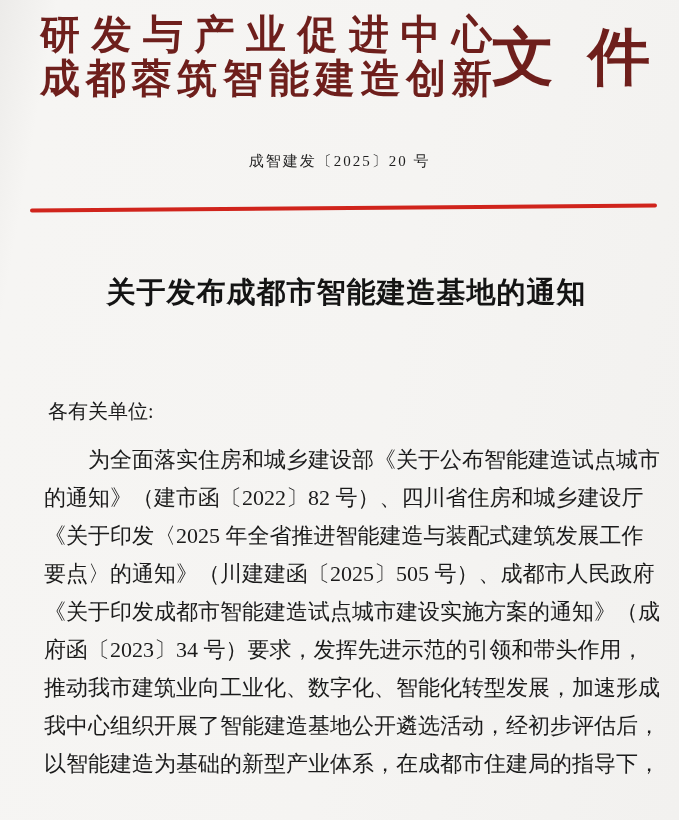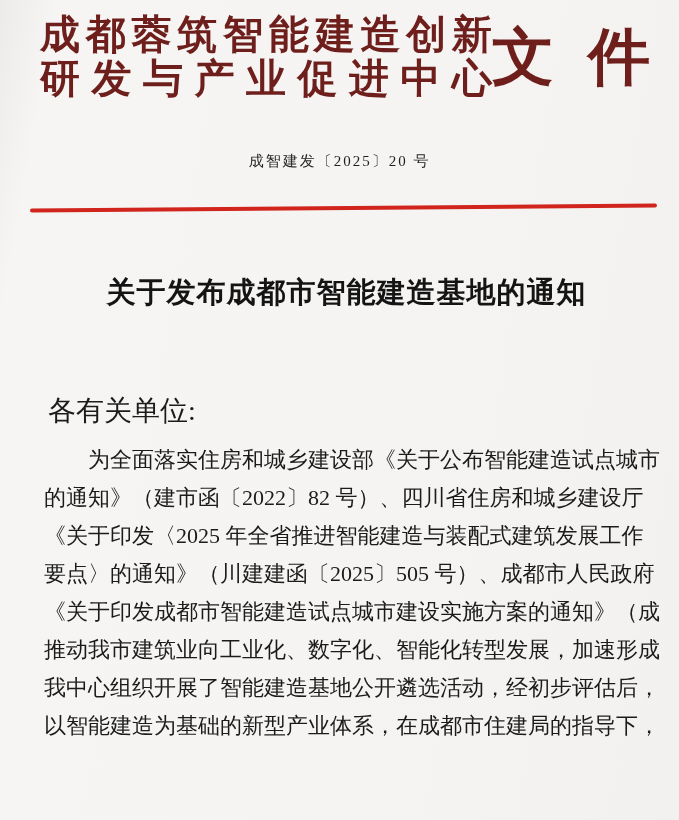--- a/index.html
+++ b/index.html
@@ -52,59 +52,60 @@
   .title {
     position:absolute; top:266px; left:0; width:100%;
     margin:7px;
     text-align:center;
     font-size:29px; font-weight:700; letter-spacing:1px;
     color:#141414;
   }
   
   .salutation {
     position:absolute; top:396px; left:48px;
-    font-size:28px; line-height:30px;
+    font-size:20px; line-height:30px;
   }
   .paragraph {
     position:absolute; top:441px; left:44px;
     width:592px;
     font-size:22px; line-height:38px;
   }
   .pline {
     text-align:justify; text-align-last:justify; text-justify:inter-character;
     white-space:nowrap;
   }
   .pline.indent { padding-left:44px; }
   .pline.lastline { text-align-last:left; white-space:normal; }
 </style>
 </head>
 <body>
 
 <div class="page">
 
   <div class="header">
     <div class="org">
+      <div class="org-line">研发与产业促进中心</div>
       <div class="org-line">成都蓉筑智能建造创新</div>
-      <div class="org-line">研发与产业促进中心</div>
     </div>
     <div class="docword">文件</div>
   </div>
 
   <div class="doc-number">成智建发〔2025〕20 号</div>
 
   <div class="red-line"></div>
 
   <h1 class="title">关于发布成都市智能建造基地的通知</h1>
 
   <div class="salutation">各有关单位:</div>
 
   <div class="paragraph">
     <div class="pline indent">为全面落实住房和城乡建设部《关于公布智能建造试点城市</div>
     <div class="pline">的通知》（建市函〔2022〕82 号）、四川省住房和城乡建设厅</div>
     <div class="pline">《关于印发〈2025 年全省推进智能建造与装配式建筑发展工作</div>
     <div class="pline">要点〉的通知》（川建建函〔2025〕505 号）、成都市人民政府</div>
     <div class="pline">《关于印发成都市智能建造试点城市建设实施方案的通知》（成</div>
+    <div class="pline">府函〔2023〕34 号）要求，发挥先进示范的引领和带头作用，</div>
     <div class="pline">推动我市建筑业向工业化、数字化、智能化转型发展，加速形成</div>
     <div class="pline">我中心组织开展了智能建造基地公开遴选活动，经初步评估后，</div>
     <div class="pline">以智能建造为基础的新型产业体系，在成都市住建局的指导下，</div>
   </div>
 
 </div>
 
 </body></html>

